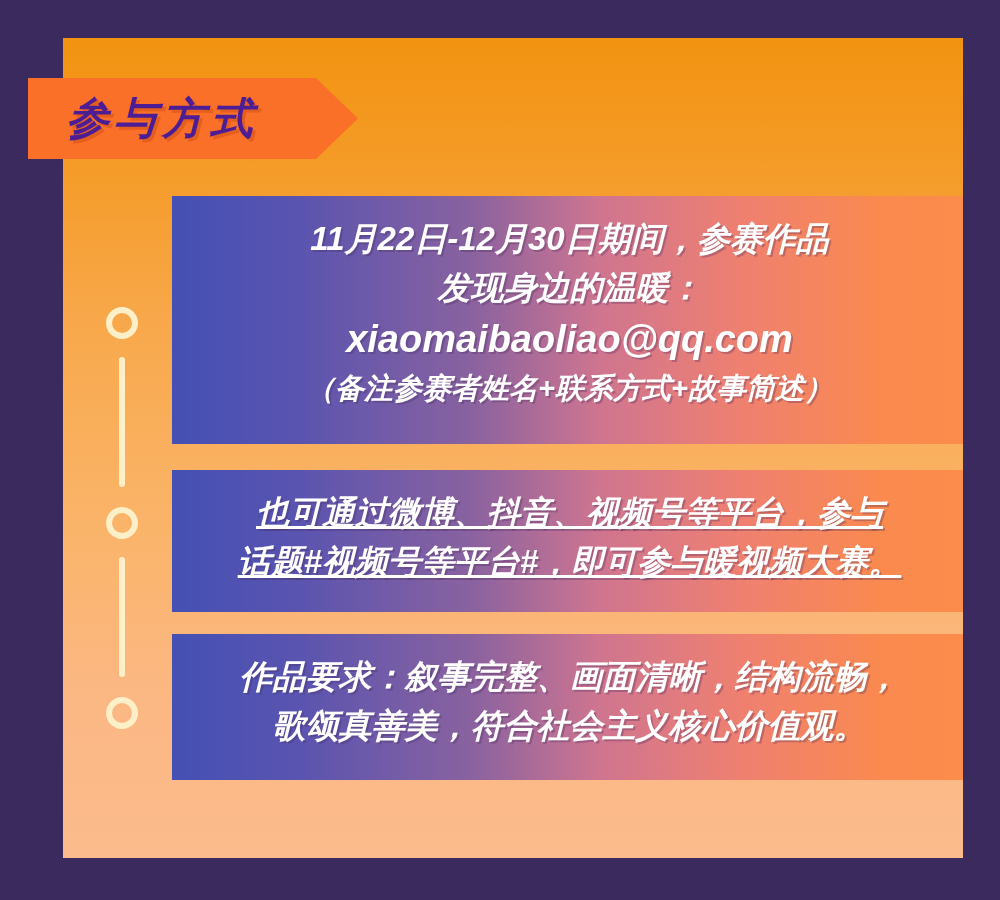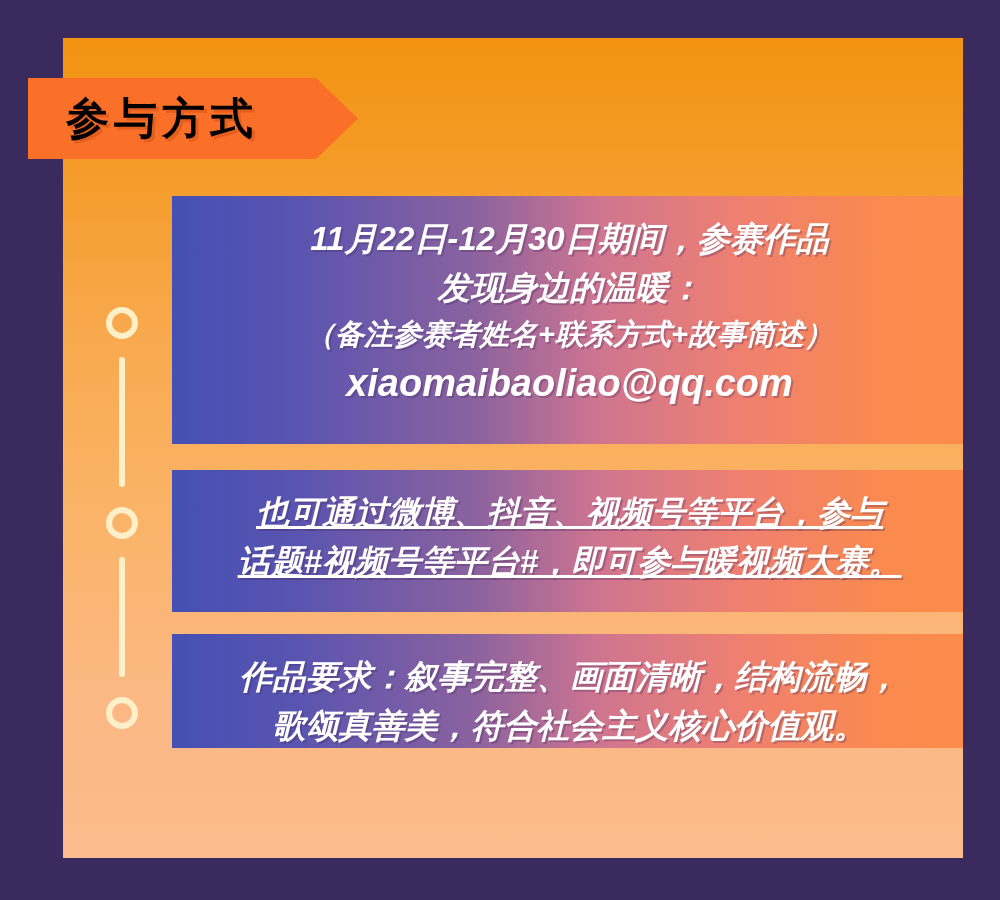--- a/index.html
+++ b/index.html
@@ -43,24 +43,25 @@
     width: 330px;
     height: 81px;
     background: #fb7028;
     -webkit-clip-path: polygon(0 0, calc(100% - 42px) 0, 100% 50%, calc(100% - 42px) 100%, 0 100%);
     clip-path: polygon(0 0, calc(100% - 42px) 0, 100% 50%, calc(100% - 42px) 100%, 0 100%);
     display: flex;
     align-items: center;
   }
   .title-text {
     margin-left: 38px;
-    color: #000000;
+    color: #4c1d95;
     font-size: 43px;
     font-weight: bold;
     letter-spacing: 5px;
+    font-style: italic;
     text-shadow: 3px 3px 0 rgba(180, 60, 10, 0.32);
     white-space: nowrap;
   }
 
   
   .timeline {
     position: absolute;
     left: 98px;
     top: 295px;
     width: 56px;
@@ -104,21 +105,21 @@
         #ef8070 72%,
         #fa8a4e 90%,
         #fb8c4b 100%);
     color: #ffffff;
     font-weight: bold;
     font-style: italic;
     text-align: center;
   }
   .card.c1 { top: 196px; height: 248px; }
   .card.c2 { top: 470px; height: 142px; text-decoration: underline; }
-  .card.c3 { top: 634px; height: 114px; }
+  .card.c3 { top: 634px; height: 146px; }
 
   .line {
     font-size: 33px;
     line-height: 49px;
     white-space: nowrap;
     text-shadow: 2px 2px 0 rgba(70, 40, 90, 0.30);
   }
   .line.email {
     font-size: 38px;
     line-height: 54px;
@@ -144,22 +145,22 @@
     <div class="tl-dot d1"></div>
     <div class="tl-line l1"></div>
     <div class="tl-dot d2"></div>
     <div class="tl-line l2"></div>
     <div class="tl-dot d3"></div>
   </div>
 
   <div class="card c1">
     <div class="line">11月22日-12月30日期间，参赛作品</div>
     <div class="line">发现身边的温暖：</div>
+    <div class="line email">xiaomaibaoliao@qq.com</div>
     <div class="line note">（备注参赛者姓名+联系方式+故事简述）</div>
-    <div class="line email">xiaomaibaoliao@qq.com</div>
   </div>
 
   <div class="card c2">
     <div class="line">也可通过微博、抖音、视频号等平台，参与</div>
     <div class="line">话题#视频号等平台#，即可参与暖视频大赛。</div>
   </div>
 
   <div class="card c3">
     <div class="line">作品要求：叙事完整、画面清晰，结构流畅，</div>
     <div class="line">歌颂真善美，符合社会主义核心价值观。</div>

